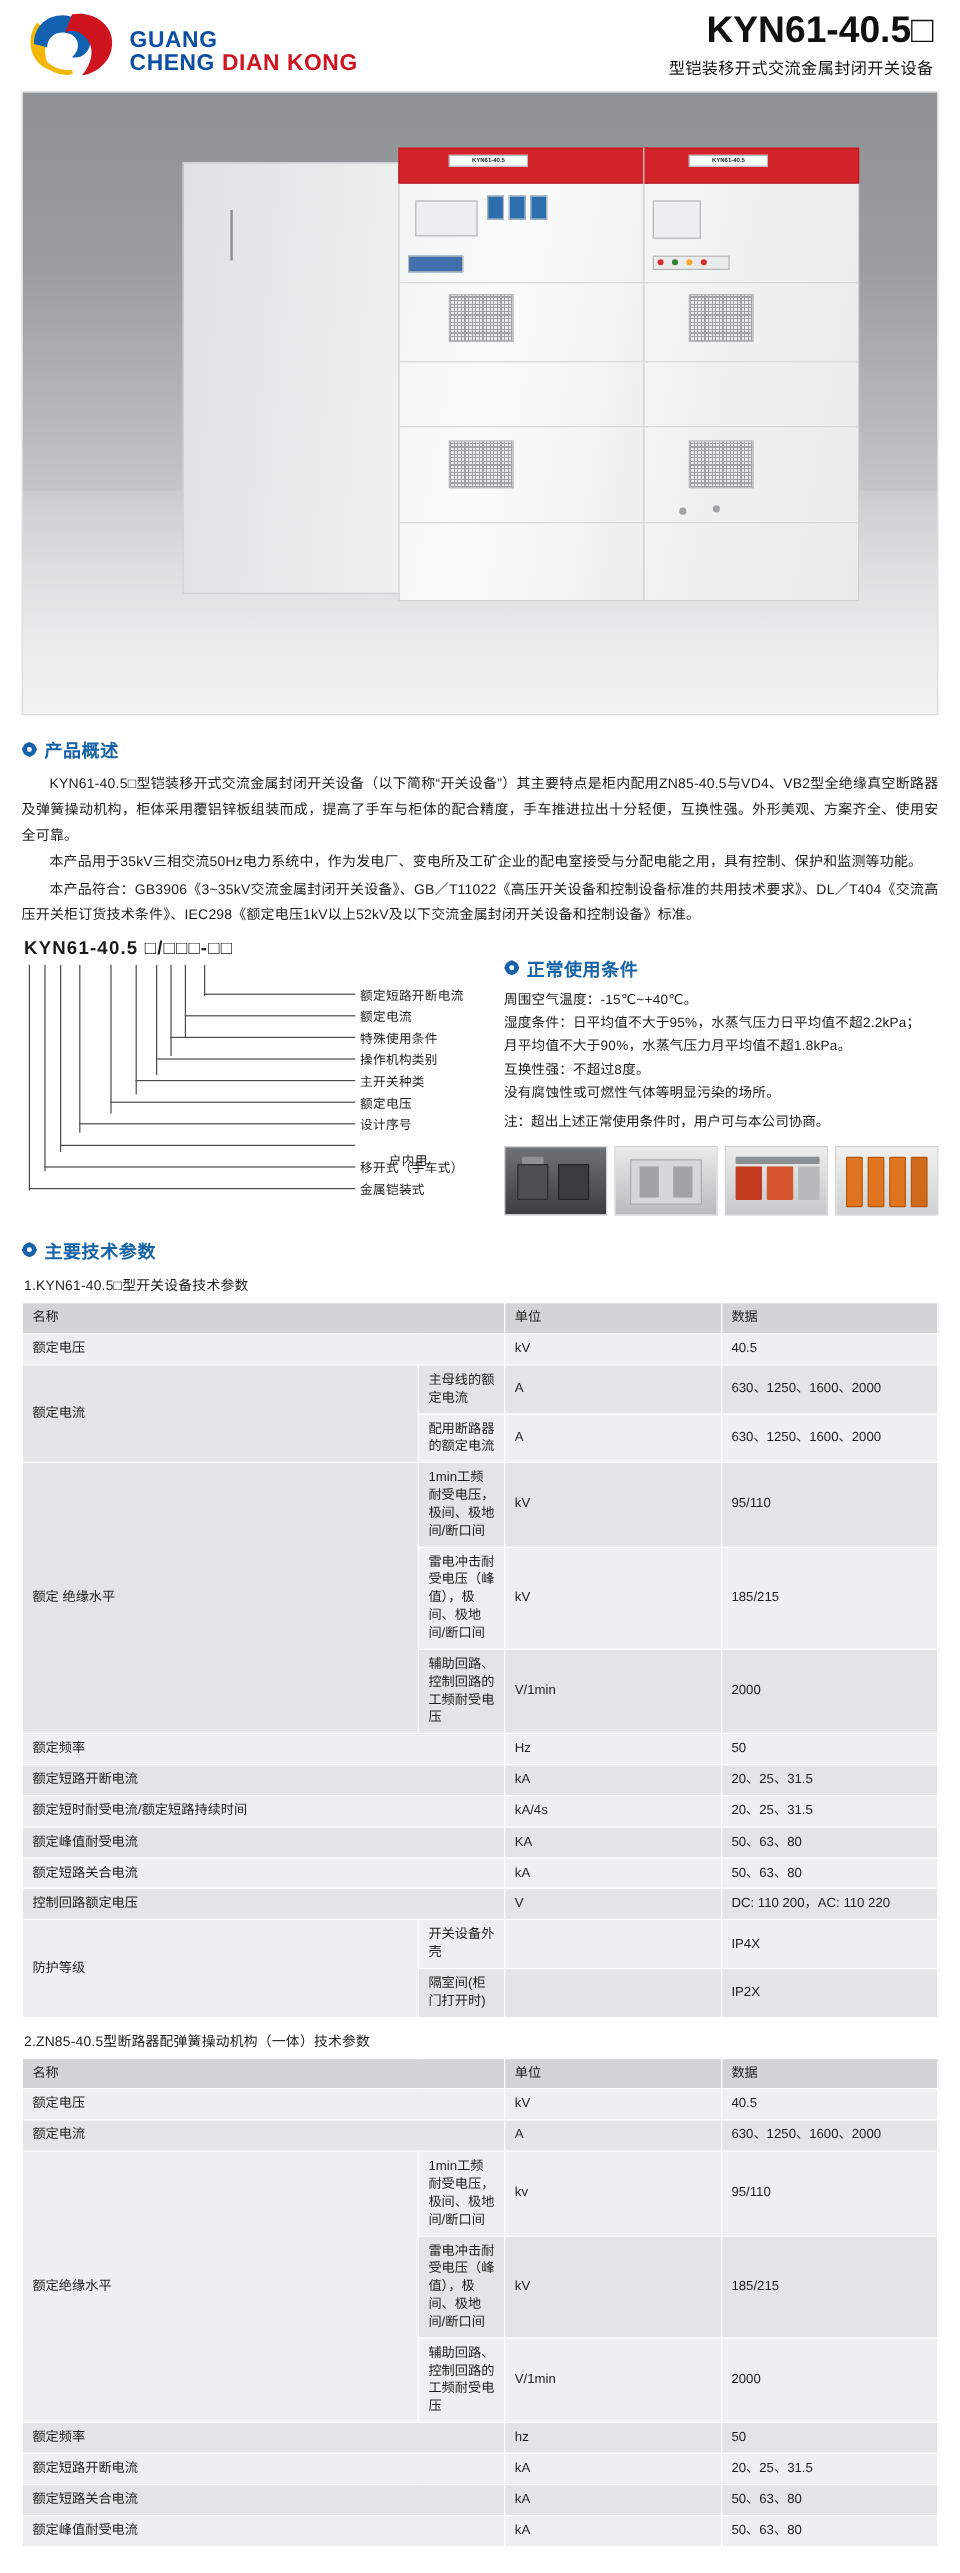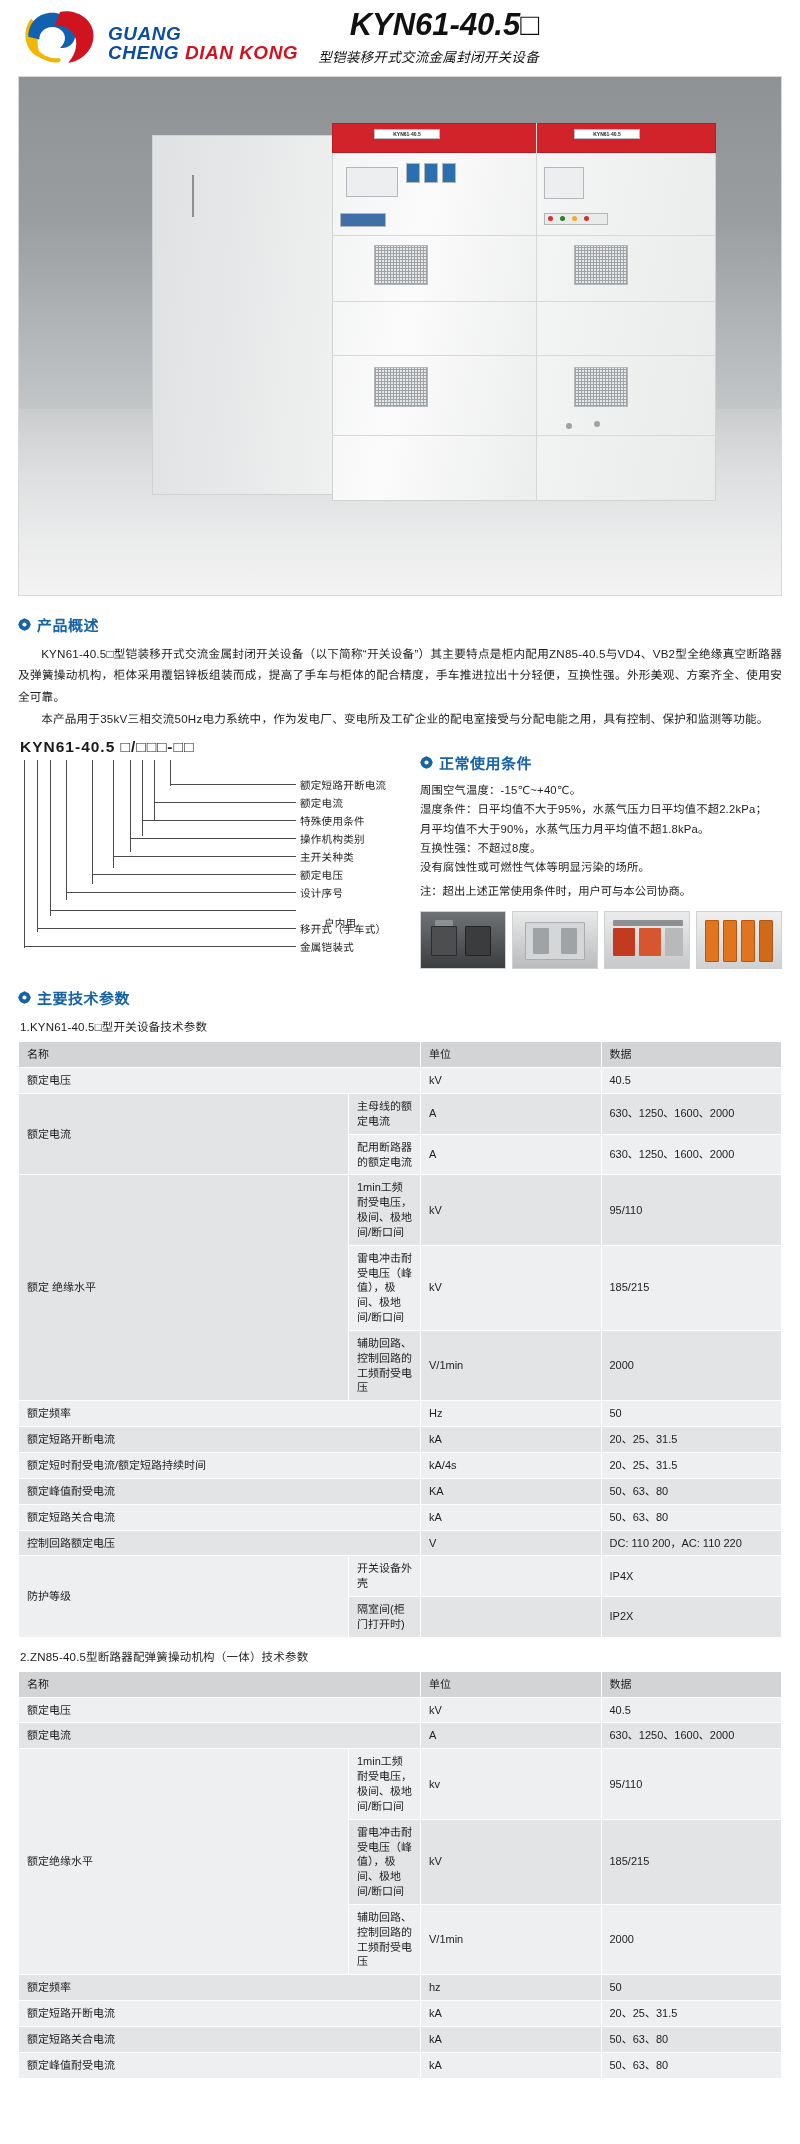--- a/index.html
+++ b/index.html
@@ -9,23 +9,23 @@
     font-family: "Liberation Sans", "DejaVu Sans", sans-serif;
     color: #1a1a1a;
     -webkit-font-smoothing: antialiased;
   }
   .page { width: 800px; position: relative; padding: 0 0 24px 0; }
 
   
   .header {
     display: flex;
     align-items: center;
+    justify-content: space-between;
     padding: 8px 22px 12px 18px;
     height: 76px;
-    font-style: italic;
   }
   .brand { display: flex; align-items: center; gap: 6px; }
   .logo-mark { width: 84px; height: 62px; flex: none; }
   .brand-text { display: flex; flex-direction: column; line-height: 1.0; padding-top: 14px; }
   .brand-l1 { font-size: 19px; font-weight: bold; color: #0b4ea2; letter-spacing: .5px; }
   .brand-l2 { font-size: 19px; font-weight: bold; letter-spacing: .5px; }
   .brand-l2 .cheng { color: #0b4ea2; }
   .brand-l2 .dk { color: #cf1420; margin-top: 26px; }
   .title-box { text-align: right; }
   .model-title {
@@ -222,20 +222,21 @@
         <circle cx="10" cy="10" r="3.2" fill="#ffffff"></circle>
         <rect x="8.6" y="0.6" width="2.8" height="4" fill="#1663a8"></rect>
         <rect x="8.6" y="15.4" width="2.8" height="4" fill="#1663a8"></rect>
         <rect x="0.6" y="8.6" width="4" height="2.8" fill="#1663a8"></rect>
         <rect x="15.4" y="8.6" width="4" height="2.8" fill="#1663a8"></rect>
       </svg>
       <span>产品概述</span>
     </div>
     <p class="para">KYN61-40.5□型铠装移开式交流金属封闭开关设备（以下简称“开关设备”）其主要特点是柜内配用ZN85-40.5与VD4、VB2型全绝缘真空断路器及弹簧操动机构，柜体采用覆铝锌板组装而成，提高了手车与柜体的配合精度，手车推进拉出十分轻便，互换性强。外形美观、方案齐全、使用安全可靠。</p>
     <p class="para">本产品用于35kV三相交流50Hz电力系统中，作为发电厂、变电所及工矿企业的配电室接受与分配电能之用，具有控制、保护和监测等功能。</p>
+    <p class="para">本产品符合：GB3906《3~35kV交流金属封闭开关设备》、GB／T11022《高压开关设备和控制设备标准的共用技术要求》、DL／T404《交流高压开关柜订货技术条件》、IEC298《额定电压1kV以上52kV及以下交流金属封闭开关设备和控制设备》标准。</p>
 
     <div class="two-col">
 
       <div class="col-l">
 
         <div class="model-code">KYN61-40.5 □/□□□-□□</div>
 
         <div class="mdiagram">
 
           <div class="mleader" style="left:6px;   top:2px; width:1px; height:188px;"></div>

